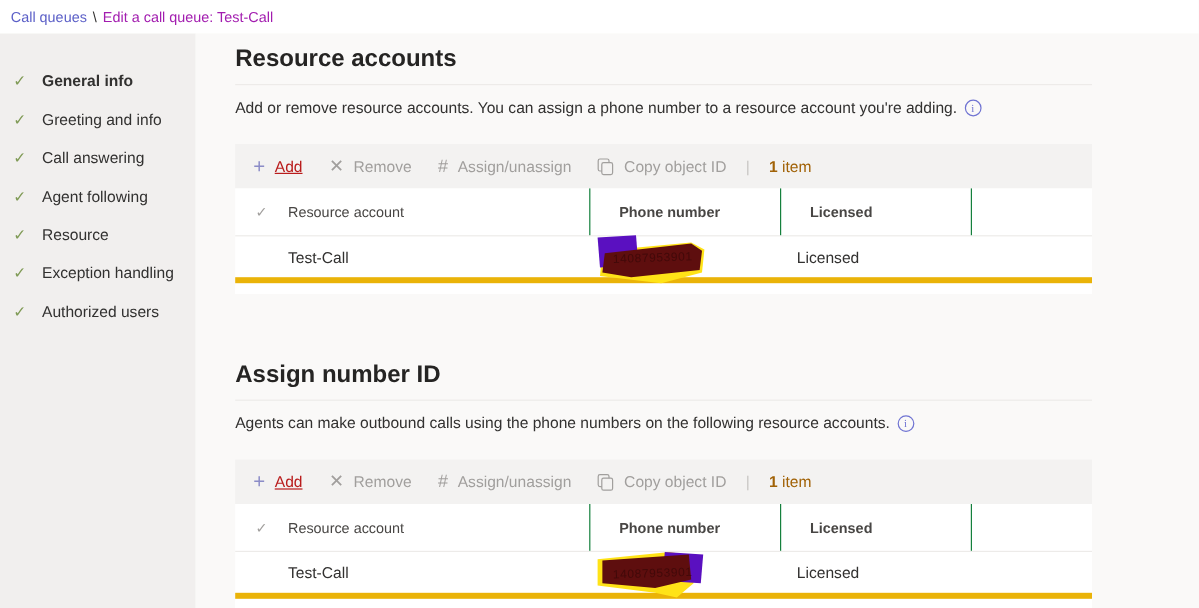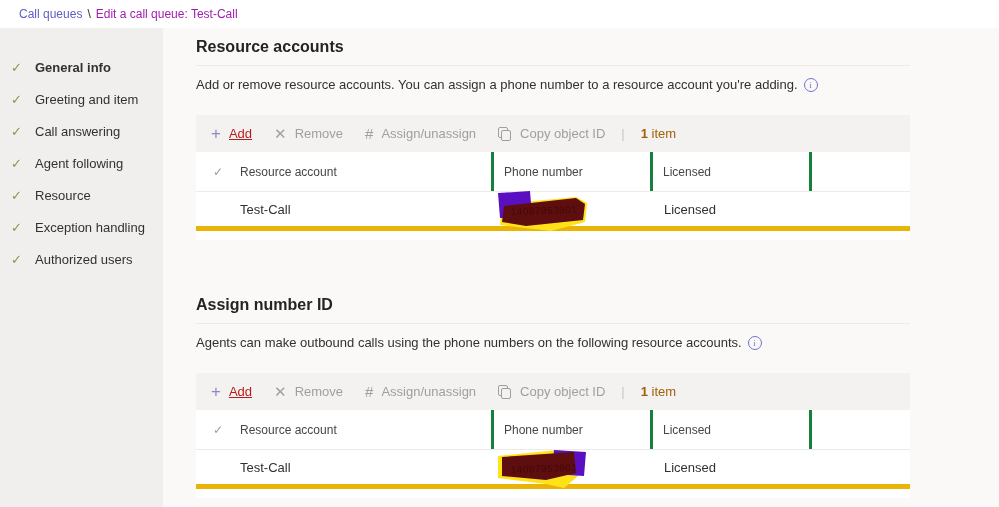--- a/index.html
+++ b/index.html
@@ -1,39 +1,39 @@
 <!DOCTYPE html>
 <html><head>
 <meta charset="utf-8">
 <style>
   * { margin:0; padding:0; box-sizing:border-box; }
   html,body { width:999px; height:507px; overflow:hidden;
     font-family:"Liberation Sans", sans-serif; background:#faf9f8; }
 
   
   .crumb-bar { height:28px; background:#ffffff; display:flex; align-items:center;
-    padding-left:19px; font-size:12px; gap:5px; }
+    padding-left:9px; font-size:12px; gap:5px; }
   .crumb-link { color:#5b5fc7; cursor:pointer; }
   .crumb-sep  { color:#323130; }
   .crumb-cur  { color:#a21caf; }
 
   .layout { display:flex; height:479px; }
 
   
   .sidebar { width:163px; background:#f1efee; padding-top:23px; flex:none; }
   .side-item { display:flex; align-items:center; height:32px; padding-left:11px;
     gap:10px; font-size:13px; color:#323130; cursor:pointer; }
   .side-check { color:#7f9a55; font-size:13px; width:14px; }
   .side-item.active .side-label { font-weight:bold; }
 
   
   .main { flex:1; background:#faf9f8; padding-left:33px; }
   .content { width:714px; }
 
-  .section-title { font-size:16px; font-weight:bold; color:#252423; padding-top:10px; }
+  .section-title { font-size:20px; font-weight:bold; color:#252423; padding-top:10px; }
   .title-divider { border-top:1px solid #edebe9; margin-top:9px; }
   .desc { margin-top:11px; font-size:13px; color:#323130; display:flex;
     align-items:center; gap:6px; }
   .info-icon { width:14px; height:14px; border:1px solid #6f73d2; border-radius:50%;
     color:#6f73d2; font-size:9px; font-family:"Liberation Serif", serif;
     display:inline-flex; align-items:center; justify-content:center; cursor:pointer; flex:none; }
 
   
   .toolbar { margin-top:23px; height:37px; background:#f3f2f1; display:flex;
     align-items:center; padding-left:15px; gap:22px; font-size:13px; }
@@ -52,21 +52,21 @@
   .tb-count { color:#a16207; }
   .tb-count b { font-weight:bold; }
 
   
   .grid-table { background:#ffffff; }
   .thead, .trow { display:grid; grid-template-columns:44px 251px 159px 159px 1fr;
     align-items:center; }
   .thead { height:40px; font-size:12px; color:#484644;
     border-bottom:1px solid #edebe9; }
   .thead .hcell { height:100%; display:flex; align-items:center; }
-  .hcell.lined { border-left:3px solid #15803d; padding-left:10px; }
+  .hcell.lined { border-left:1px solid #15803d; padding-left:24px;font-weight:bold; }
   .hcheck { color:#a19f9d; padding-left:17px; font-size:12px; }
   .trow { height:39px; font-size:13px; color:#323130;
     border-bottom:5px solid #eab308; cursor:pointer; }
   .phone-cell { position:relative; height:100%; }
   .table-footer { height:7px; background:#ffffff; margin-top:2px; }
 
   .sec2 { margin-top:46px; }
 
   
   .blob { position:absolute; left:5px; top:-2px; width:94px; height:44px; z-index:2; }
@@ -86,21 +86,21 @@
 
 <div class="layout">
 
   <div class="sidebar">
     <div class="side-item active">
       <span class="side-check">✓</span>
       <span class="side-label">General info</span>
     </div>
     <div class="side-item">
       <span class="side-check">✓</span>
-      <span class="side-label">Greeting and item</span>
+      <span class="side-label">Greeting and info</span>
     </div>
     <div class="side-item">
       <span class="side-check">✓</span>
       <span class="side-label">Call answering</span>
     </div>
     <div class="side-item">
       <span class="side-check">✓</span>
       <span class="side-label">Agent following</span>
     </div>
     <div class="side-item">

